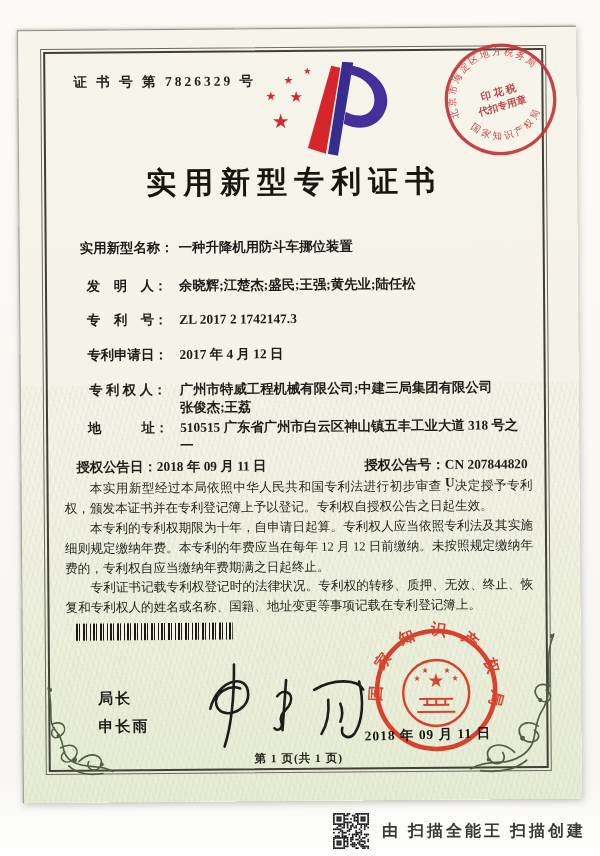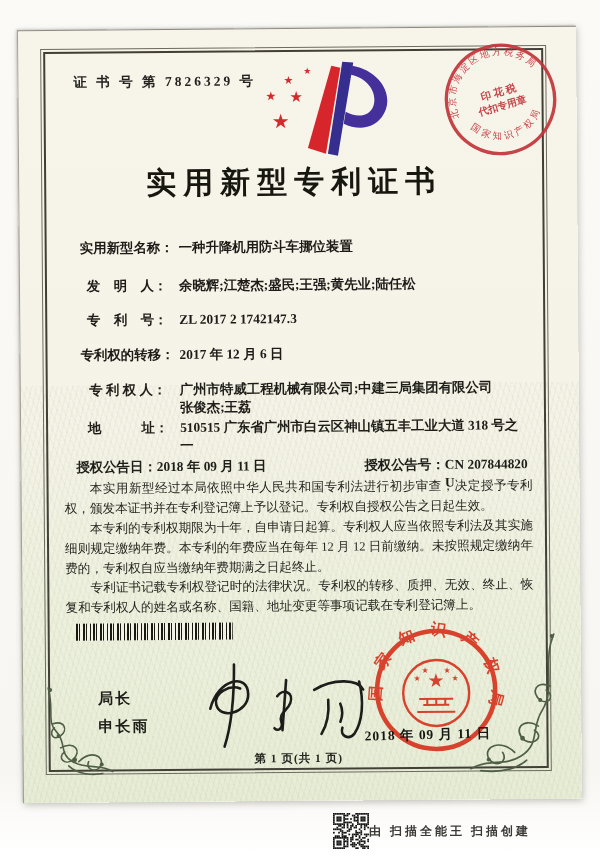--- a/index.html
+++ b/index.html
@@ -50,21 +50,21 @@
   .seal{position:absolute;left:315px;top:568px;width:150px;height:150px;opacity:.95;}
   .sealdate{position:absolute;left:318px;top:679px;font-size:13.5px;font-weight:bold;color:#14130f;
     letter-spacing:1px;transform:rotate(-1deg);}
   .pagenum{position:absolute;left:0;right:0;bottom:6px;text-align:center;font-size:11.5px;
     font-weight:bold;letter-spacing:1px;color:#23221e;}
   .orn{position:absolute;pointer-events:none;}
   .orn-l{left:-8px;bottom:-8px;width:92px;height:112px;}
   .orn-r{right:-12px;bottom:-8px;width:104px;height:152px;transform:scaleX(-1);}
   .scanbar{position:absolute;left:0;right:0;top:806px;height:50px;display:flex;align-items:center;}
   .qr{margin-left:333px;width:36px;height:38px;}
-  .scantext{margin-left:0;font-size:12px;font-weight:bold;letter-spacing:3px;color:#3a3935;}
+  .scantext{margin-left:13px;font-size:16px;font-weight:bold;letter-spacing:3px;color:#3a3935;}
   svg text{font-family:"Liberation Serif","DejaVu Serif",serif;}
 </style>
 </head>
 <body>
 
 <div class="page">
   <div class="frame">
     <div class="frame-inner"></div>
     <div class="content">
 
@@ -110,22 +110,22 @@
         </div>
         <div class="row r1">
           <span class="lab">发　明　人：</span>
           <span class="val">余晓辉;江楚杰;盛民;王强;黄先业;陆任松</span>
         </div>
         <div class="row r2">
           <span class="lab">专　利　号：</span>
           <span class="val">ZL 2017 2 1742147.3</span>
         </div>
         <div class="row r3">
-          <span class="lab">专利权的转移：</span>
-          <span class="val">2017 年 12 月 6 日</span>
+          <span class="lab">专利申请日：</span>
+          <span class="val">2017 年 4 月 12 日</span>
         </div>
         <div class="row r4">
           <span class="lab">专 利 权 人：</span>
           <span class="val"><span>广州市特威工程机械有限公司;中建三局集团有限公司</span><br><span>张俊杰;王荔</span></span>
         </div>
         <div class="row r5">
           <span class="lab">地　　　址：</span>
           <span class="val"><span>510515 广东省广州市白云区神山镇五丰工业大道 318 号之</span><br><span>一</span></span>
         </div>
         <div class="row rgrant">

